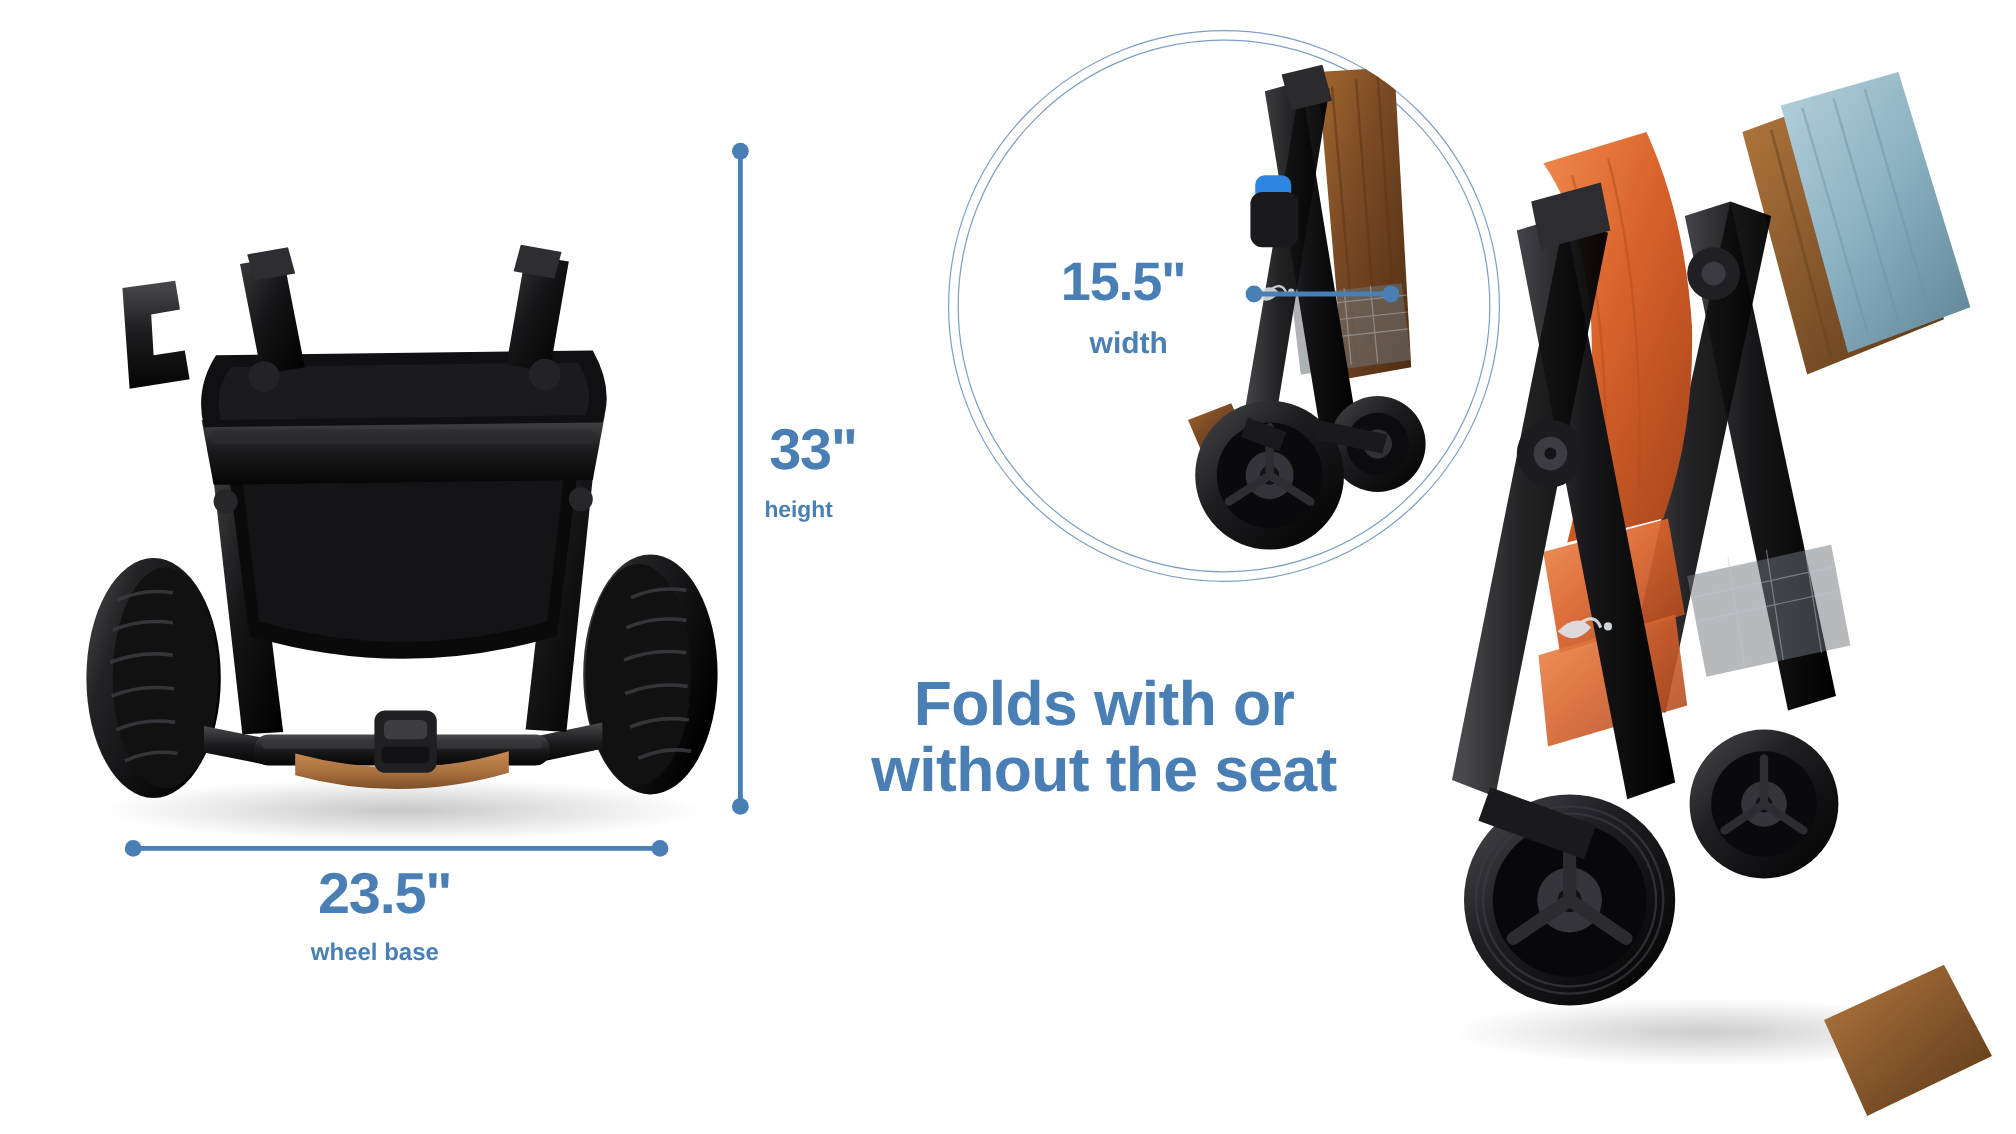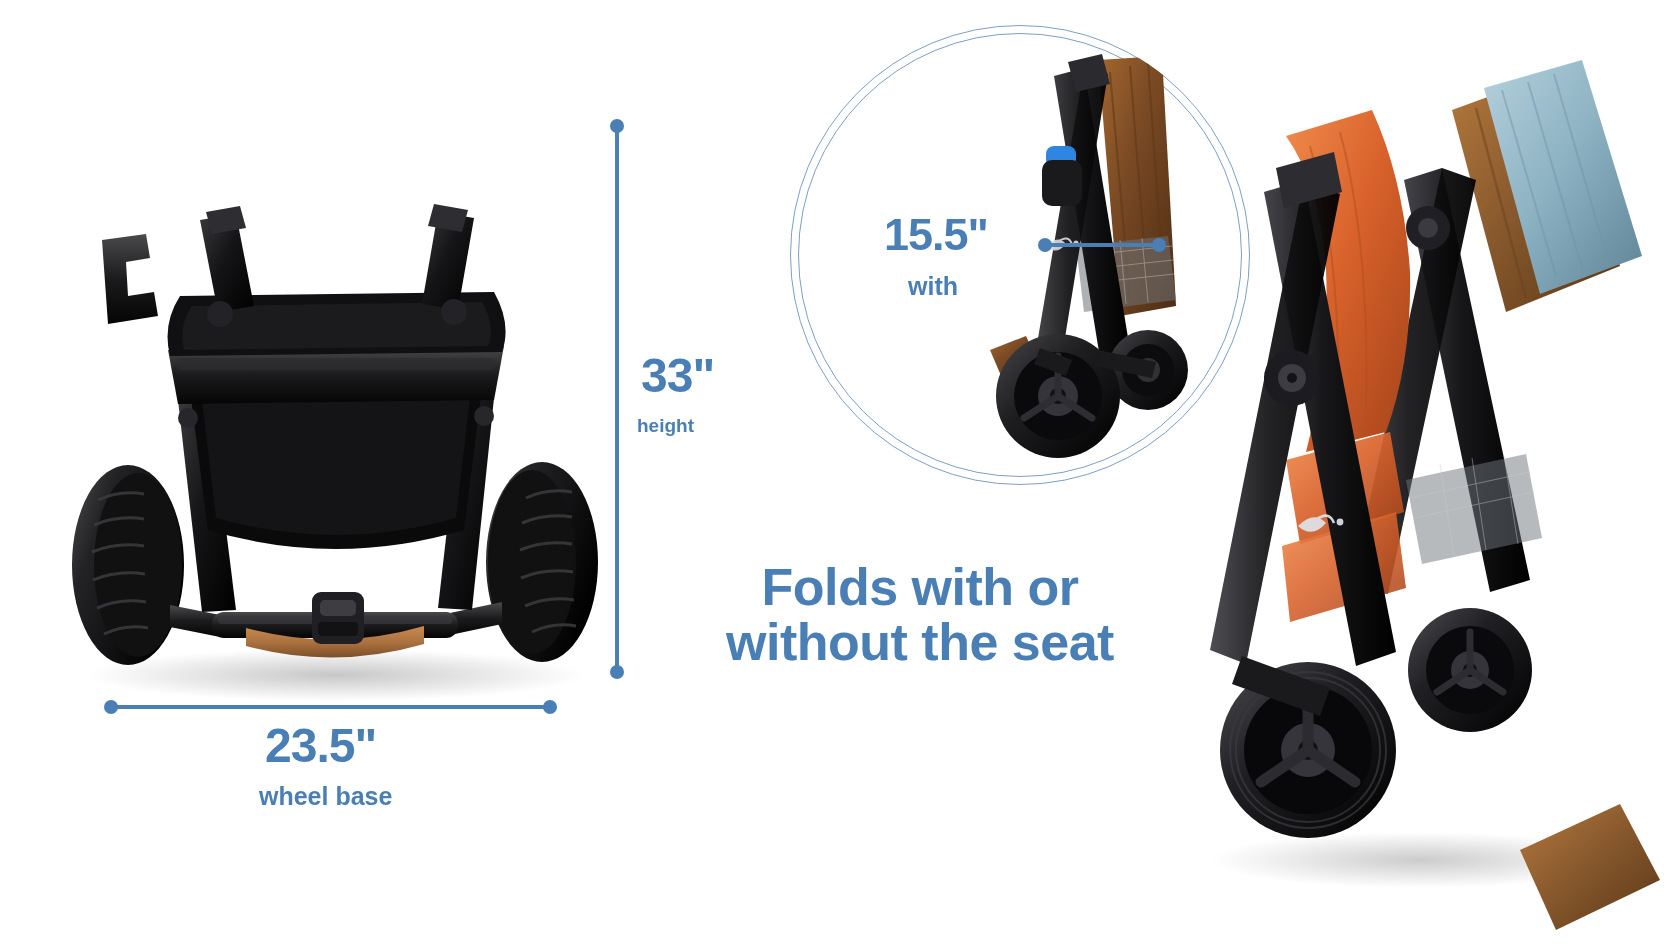--- a/index.html
+++ b/index.html
@@ -151,21 +151,21 @@
   <div class="ruler-v" style="left:615px; top:126px; height:546px;"></div>
   <div class="dot" style="left:610px; top:119px;"></div>
   <div class="dot" style="left:610px; top:665px;"></div>
   <div class="measure-value" style="position:absolute; left:641px; top:352px; font-size:48px;">33"</div>
   <div class="measure-label" style="position:absolute; left:637px; top:416px; font-size:19px;">height</div>
 
   <div class="ruler-h" style="left:112px; top:705px; width:440px;"></div>
   <div class="dot" style="left:104px; top:700px;"></div>
   <div class="dot" style="left:543px; top:700px;"></div>
   <div class="measure-value" style="position:absolute; left:265px; top:722px; font-size:48px;">23.5"</div>
-  <div class="measure-label" style="position:absolute; left:259px; top:784px; font-size:25px;text-align:center;">wheel base</div>
+  <div class="measure-label" style="position:absolute; left:259px; top:784px; font-size:20px;text-align:center;">wheel base</div>
 
   <div class="ring" style="left:790px; top:25px; width:460px; height:460px;"></div>
   <div class="ring" style="left:798px; top:33px; width:444px; height:444px;"></div>
 
   <div class="photo" style="left:980px; top:50px; width:270px; height:420px; clip-path:circle(230px at 40px 205px);">
     <svg class="art" width="270" height="420" viewBox="0 0 270 420">
       <defs>
         <linearGradient id="wd1" x1="0" y1="0" x2="1" y2="1">
           <stop offset="0%" stop-color="#a4672f"></stop>
             <stop offset="40%" stop-color="#7a4a24"></stop>
@@ -236,21 +236,21 @@
 
       <path d="M118 300 L176 312 L172 328 L114 316 Z" fill="#1a1a1d"></path>
       <path d="M60 298 L92 310 L86 326 L54 314 Z" fill="#1a1a1d"></path>
     </svg>
   </div>
 
   <div class="ruler-h" style="left:1050px; top:243px; width:115px;"></div>
   <div class="dot" style="left:1038px; top:238px;"></div>
   <div class="dot" style="left:1152px; top:238px;"></div>
   <div class="measure-value" style="position:absolute; left:884px; top:212px; font-size:45px;">15.5"</div>
-  <div class="measure-label" style="position:absolute; left:908px; top:274px; font-size:25px;">with</div>
+  <div class="measure-label" style="position:absolute; left:908px; top:274px; font-size:25px;">width</div>
 
   <div class="headline" style="left:0; top:560px; width:1840px; text-align:center;">Folds with or</div>
   <div class="headline" style="left:0; top:615px; width:1840px; text-align:center;">without the seat</div>
 
   <div class="photo" style="left:1190px; top:60px; width:560px; height:890px;">
     <svg class="art" width="560" height="890" viewBox="0 0 560 890">
       <defs>
         <linearGradient id="org" x1="0" y1="0" x2="1" y2="1">
           <stop offset="0%" stop-color="#f08a4c"></stop>
             <stop offset="45%" stop-color="#d9622b"></stop>

